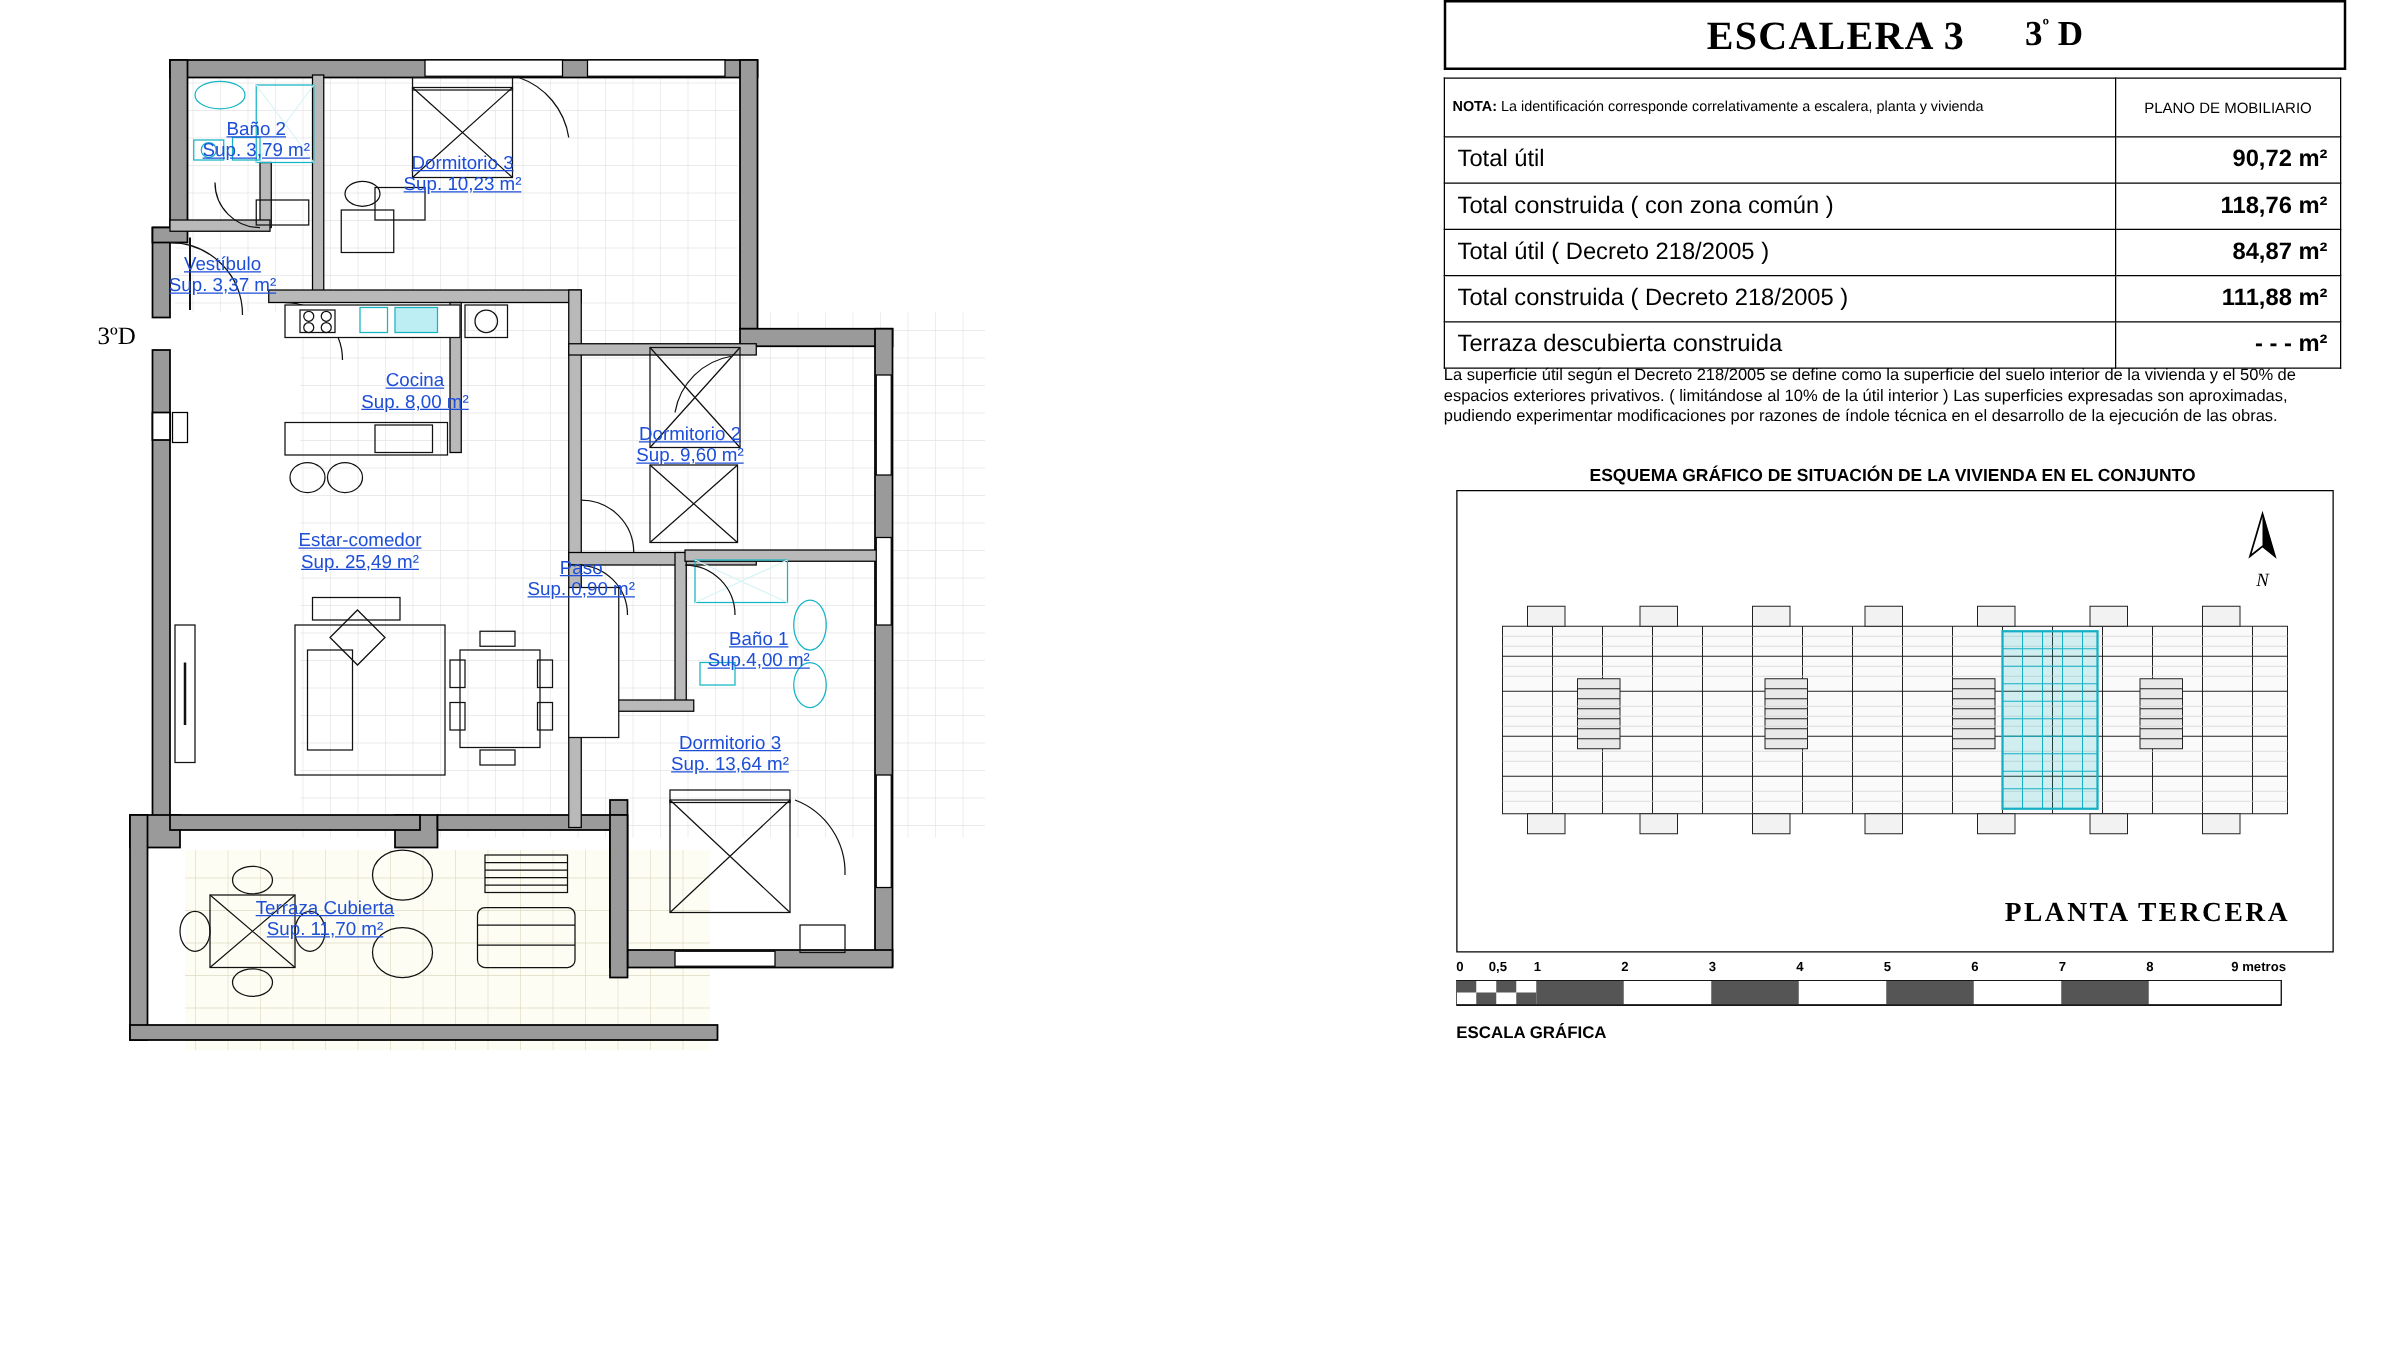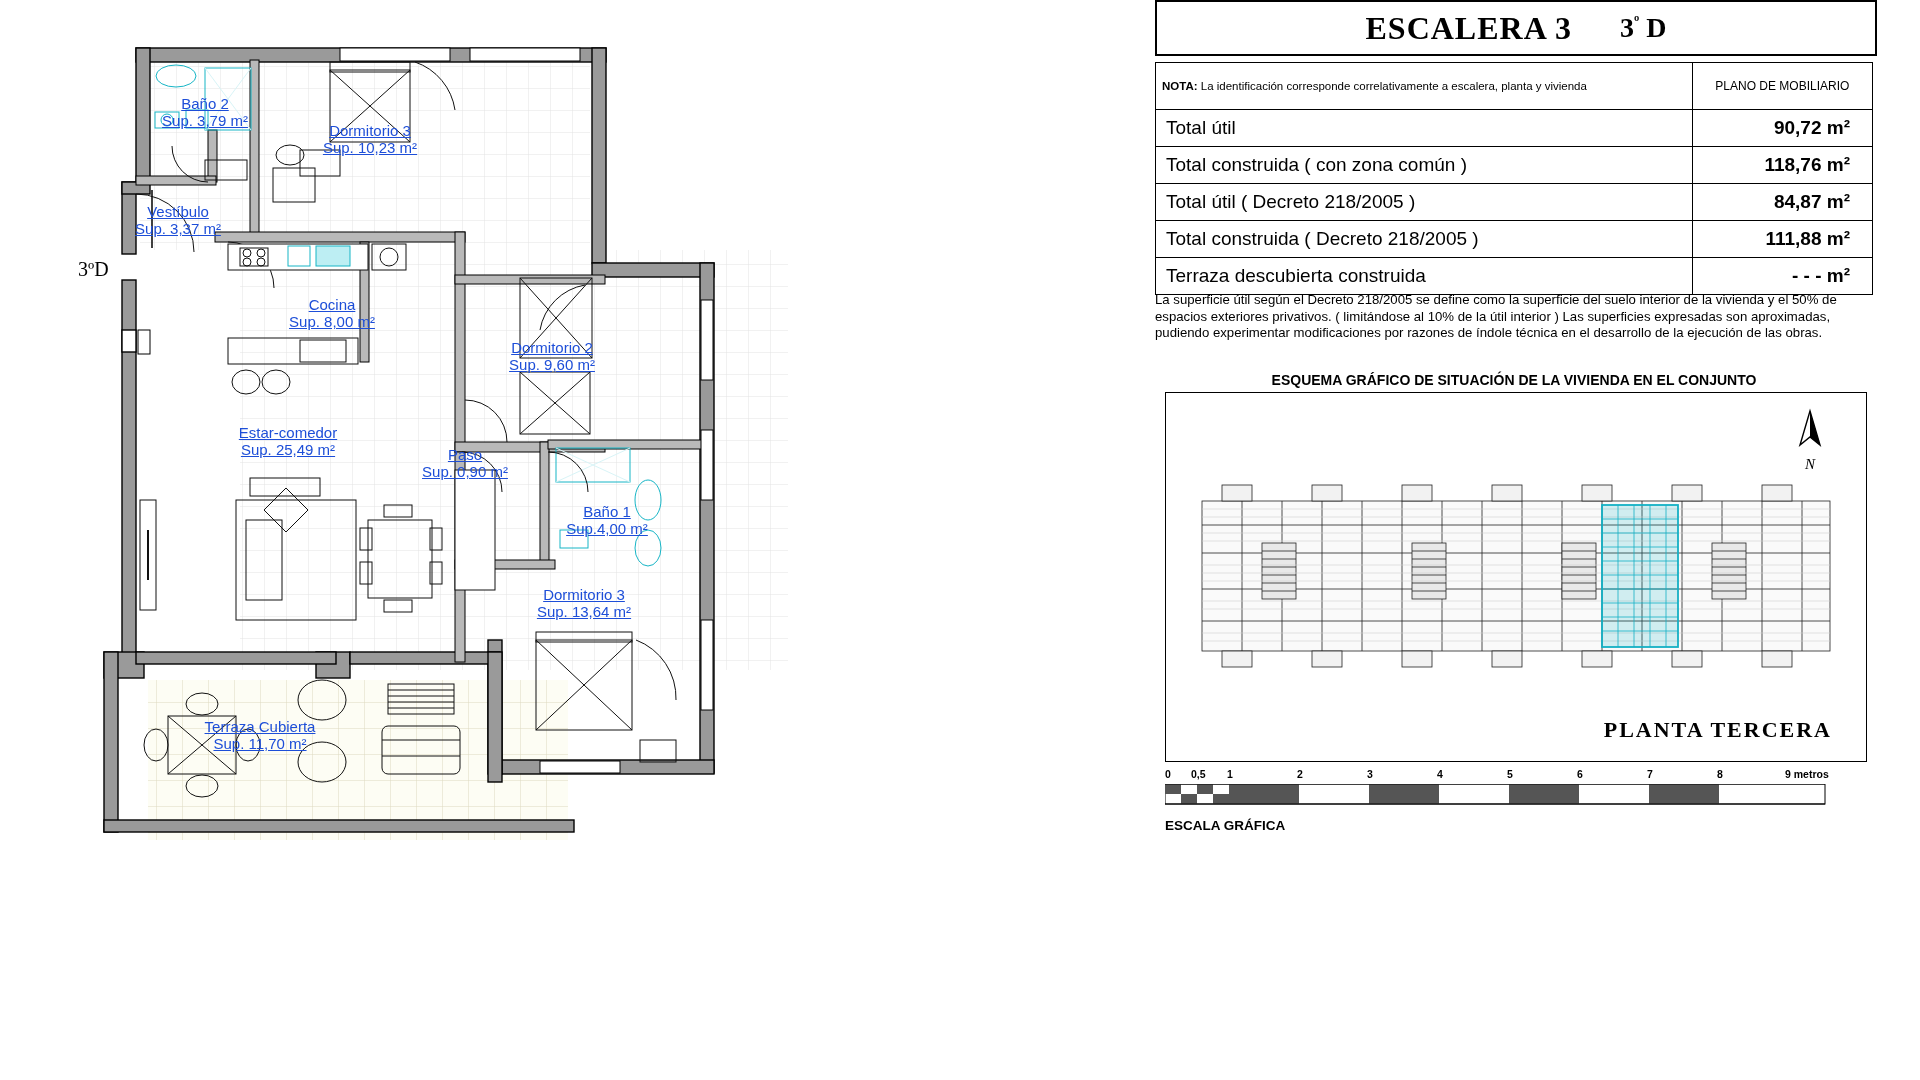--- a/index.html
+++ b/index.html
@@ -19,21 +19,21 @@
   .title-box .t1{font-family:"Liberation Serif",serif;font-weight:bold;font-size:32px;letter-spacing:1px;}
   .title-box .t2{font-family:"Liberation Serif",serif;font-weight:bold;font-size:28px;}
   .title-box .t2 sup{font-size:16px;}
 
   .tbl{position:absolute;left:0;top:62px;width:718px;border:1.5px solid #000;border-collapse:collapse;}
   .tbl td{border:1px solid #000;padding:0;}
   .note-row{font-size:11.5px;padding:3px 6px !important;}
   .note-row b{font-weight:bold;}
   .plano-cell{font-size:12px;text-align:center;padding:16px 6px !important;white-space:nowrap;}
   .k{font-size:19px;padding:7px 10px !important;}
-  .v{font-size:19px;font-weight:bold;text-align:right;padding:7px 22px !important;white-space:nowrap;}
+  .v{font-size:19px;font-weight:bold;text-align:right;padding:7px 10px !important;white-space:nowrap;}
 
   .legal{position:absolute;left:0;top:292px;width:718px;font-size:13.2px;line-height:16.5px;}
   .esquema-title{position:absolute;left:0;top:372px;width:718px;text-align:center;font-size:14px;font-weight:bold;}
   .site-box{position:absolute;left:10px;top:392px;width:700px;height:368px;border:1.5px solid #000;}
   .planta-lbl{position:absolute;right:34px;bottom:18px;font-size:22px;font-family:"Liberation Serif",serif;letter-spacing:2px;font-weight:bold;}
   .compass{position:absolute;right:26px;top:14px;width:60px;height:74px;}
 
   .scale-wrap{position:absolute;left:10px;top:768px;width:700px;height:46px;}
   .scale-nums{position:absolute;left:0;top:0;width:700px;height:14px;}
   .scale-nums span{position:absolute;font-size:10.5px;font-weight:bold;}

